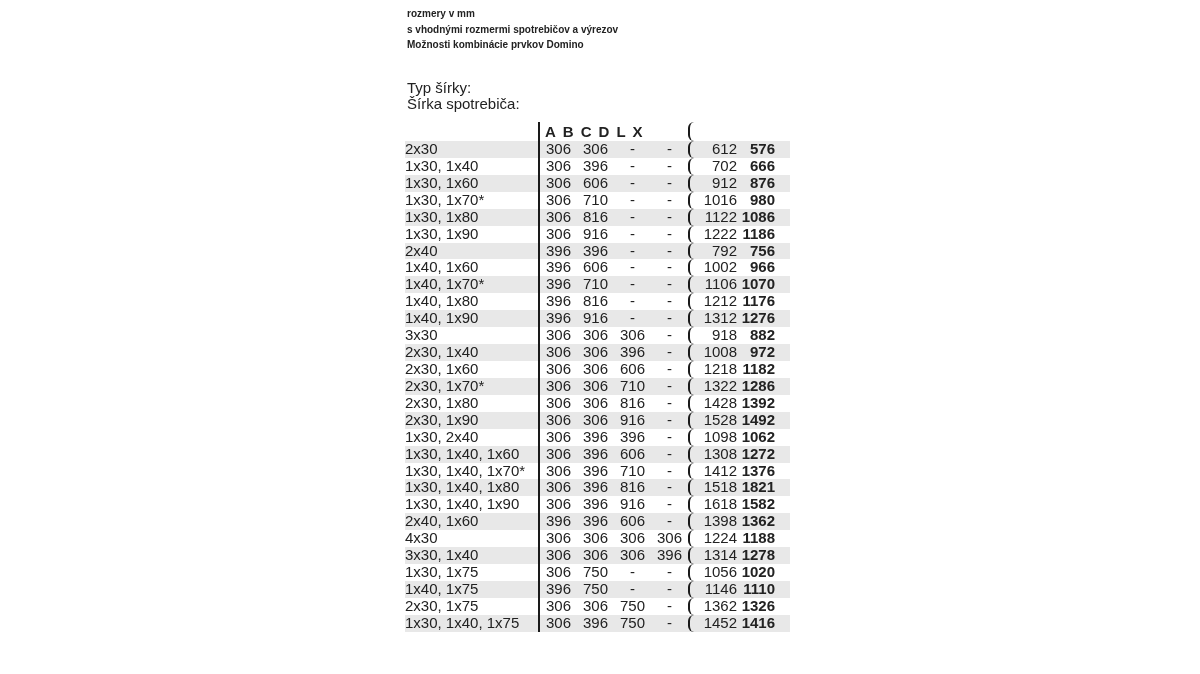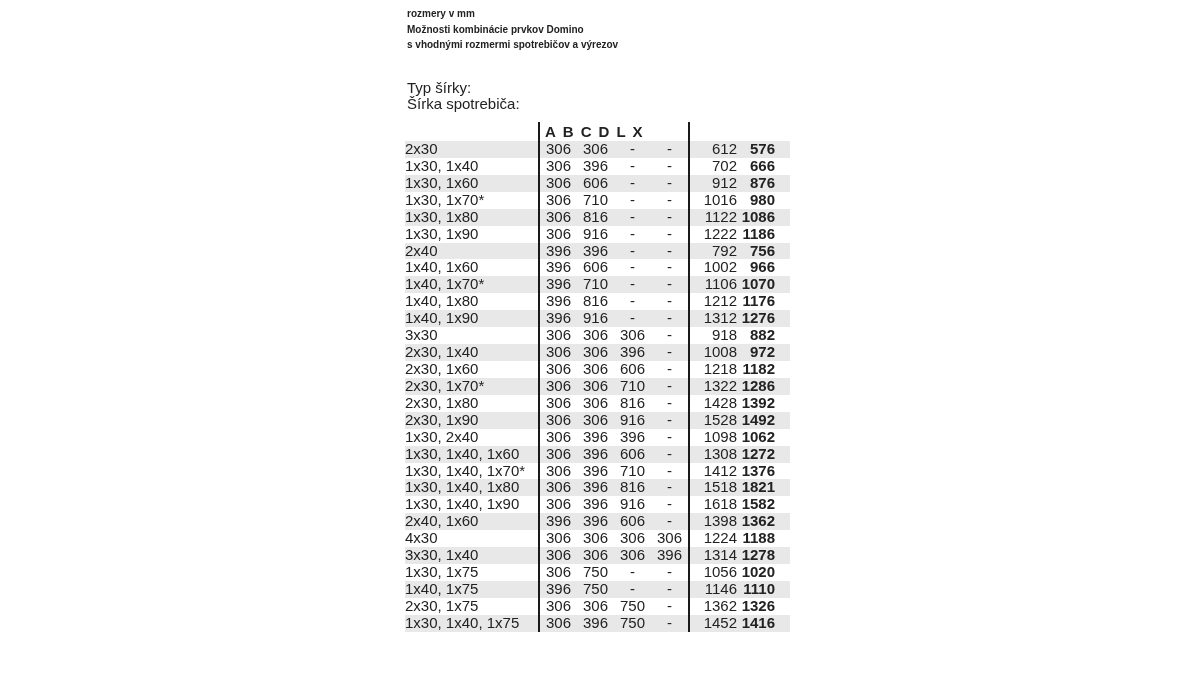--- a/index.html
+++ b/index.html
@@ -49,41 +49,41 @@
   }
   .c-mid{
     width:150px;box-sizing:border-box;
     border-left:2px solid var(--rule,#1a1a1a);
     display:flex;align-self:stretch;align-items:center;
   }
   .c-val{width:37px;text-align:center;}
   .c-right{
     width:102px;box-sizing:border-box;
     border-left:2px solid var(--rule,#1a1a1a);
-    display:flex;align-self:stretch;align-items:center;
+    display:flex;align-self:stretch;align-items:center;border-radius:6px;
   }
   .c-l{width:47px;text-align:right;}
   .c-x{
     width:53px;box-sizing:border-box;padding-right:15px;
     text-align:right;font-weight:700;
   }
   .footnote{
     position:absolute;left:407px;top:651px;
     font-size:15px;
   }
 </style>
 </head>
 <body>
 
 <div class="page" style="--stripe: #e8e8e8; --rule: #1a1a1a; --text: #222222;">
 
   <div class="intro">
     <div>rozmery v mm</div>
+    <div>s vhodnými rozmermi spotrebičov a výrezov</div>
     <div>Možnosti kombinácie prvkov Domino</div>
-    <div>s vhodnými rozmermi spotrebičov a výrezov</div>
   </div>
 
   <div class="widths">
     <div>Typ šírky:</div>
     <div>Šírka spotrebiča:</div>
   </div>
 
   <div class="spec-table">
     <div class="thead">
       <div class="c-label"></div>

